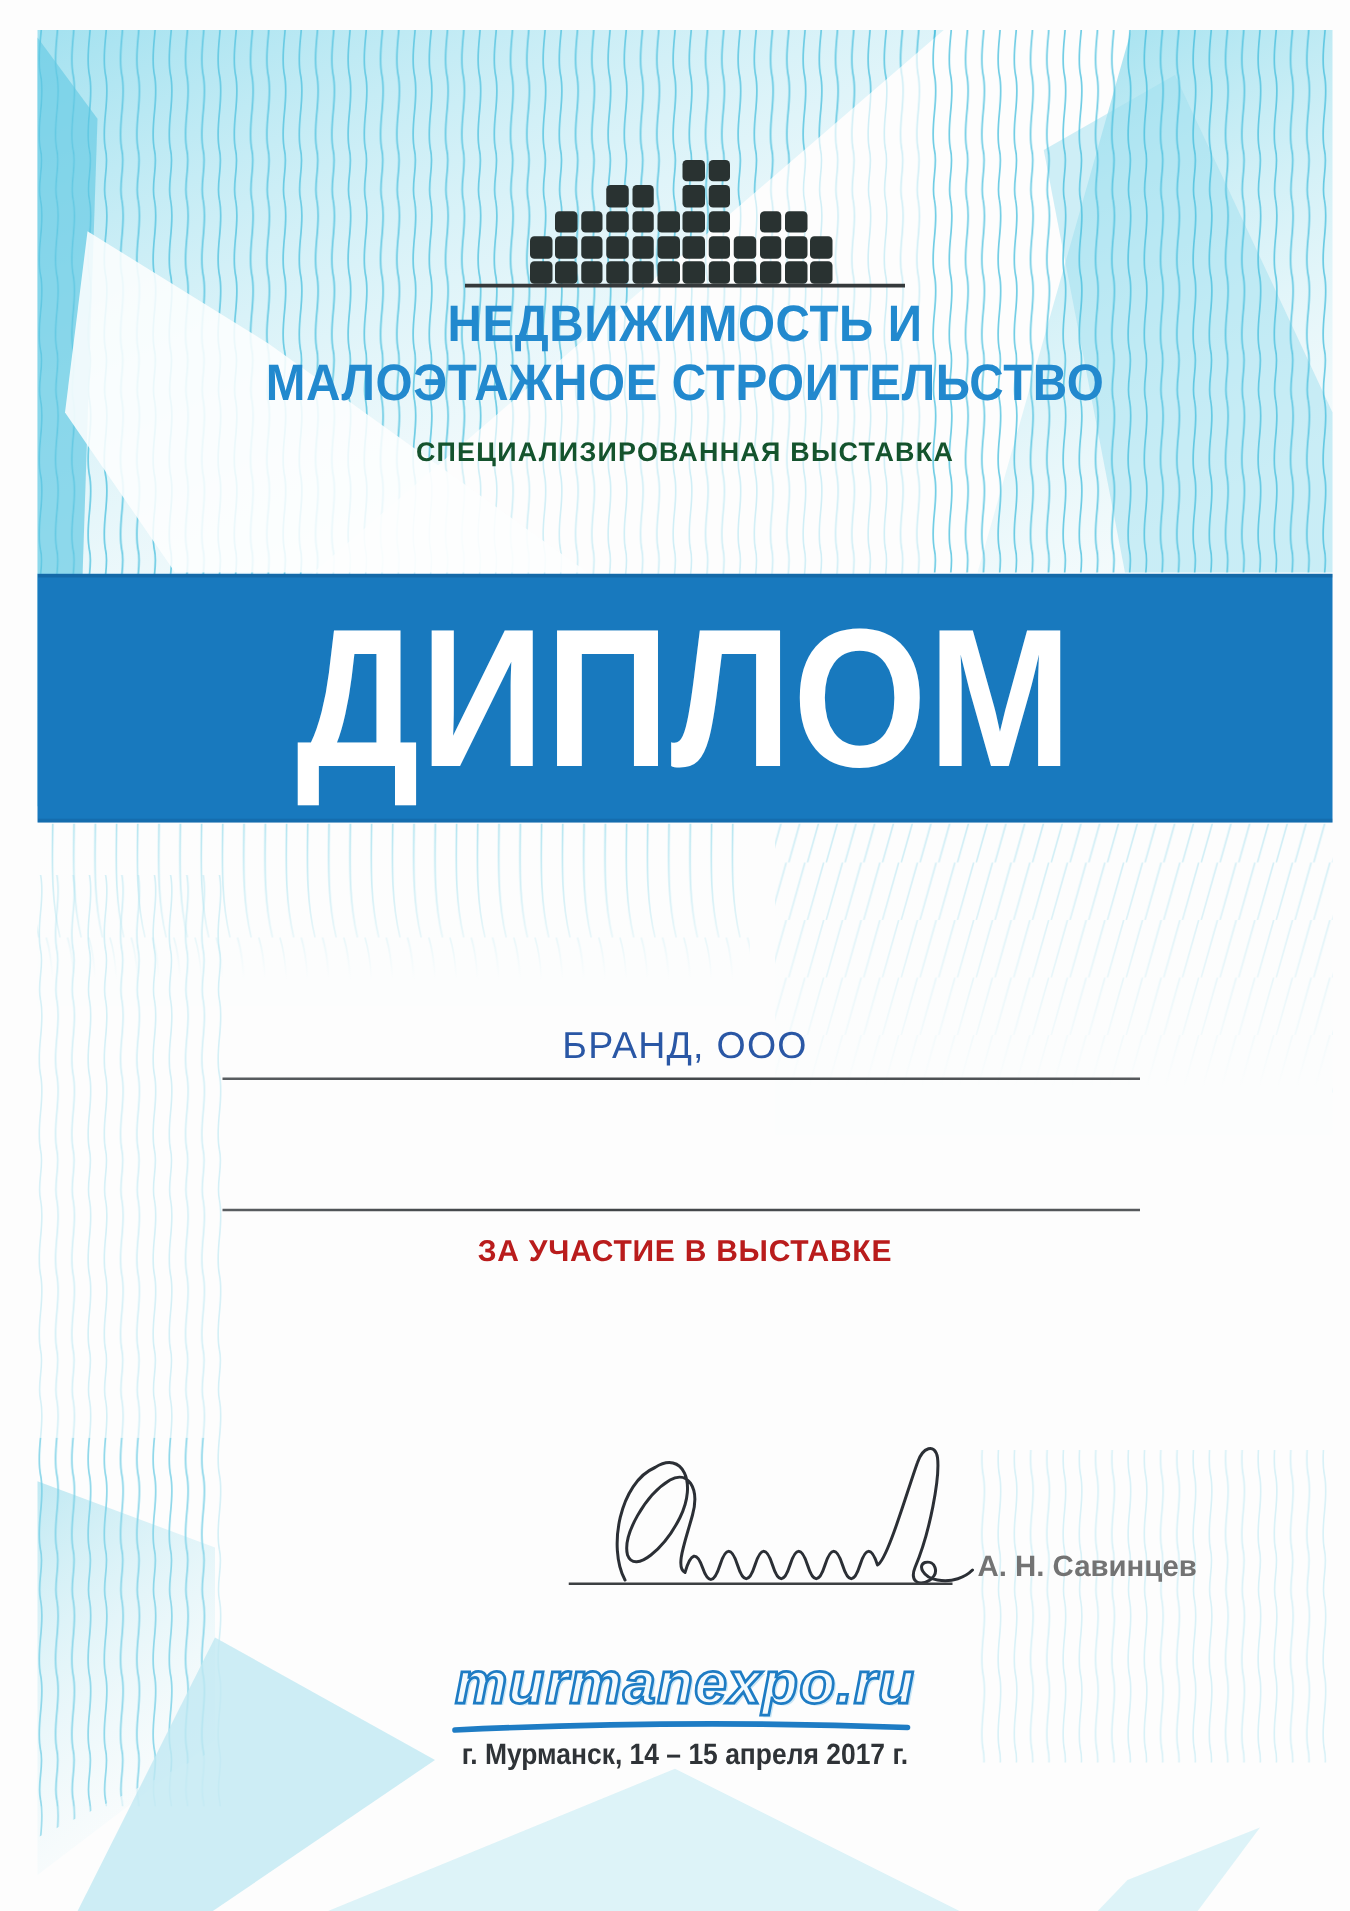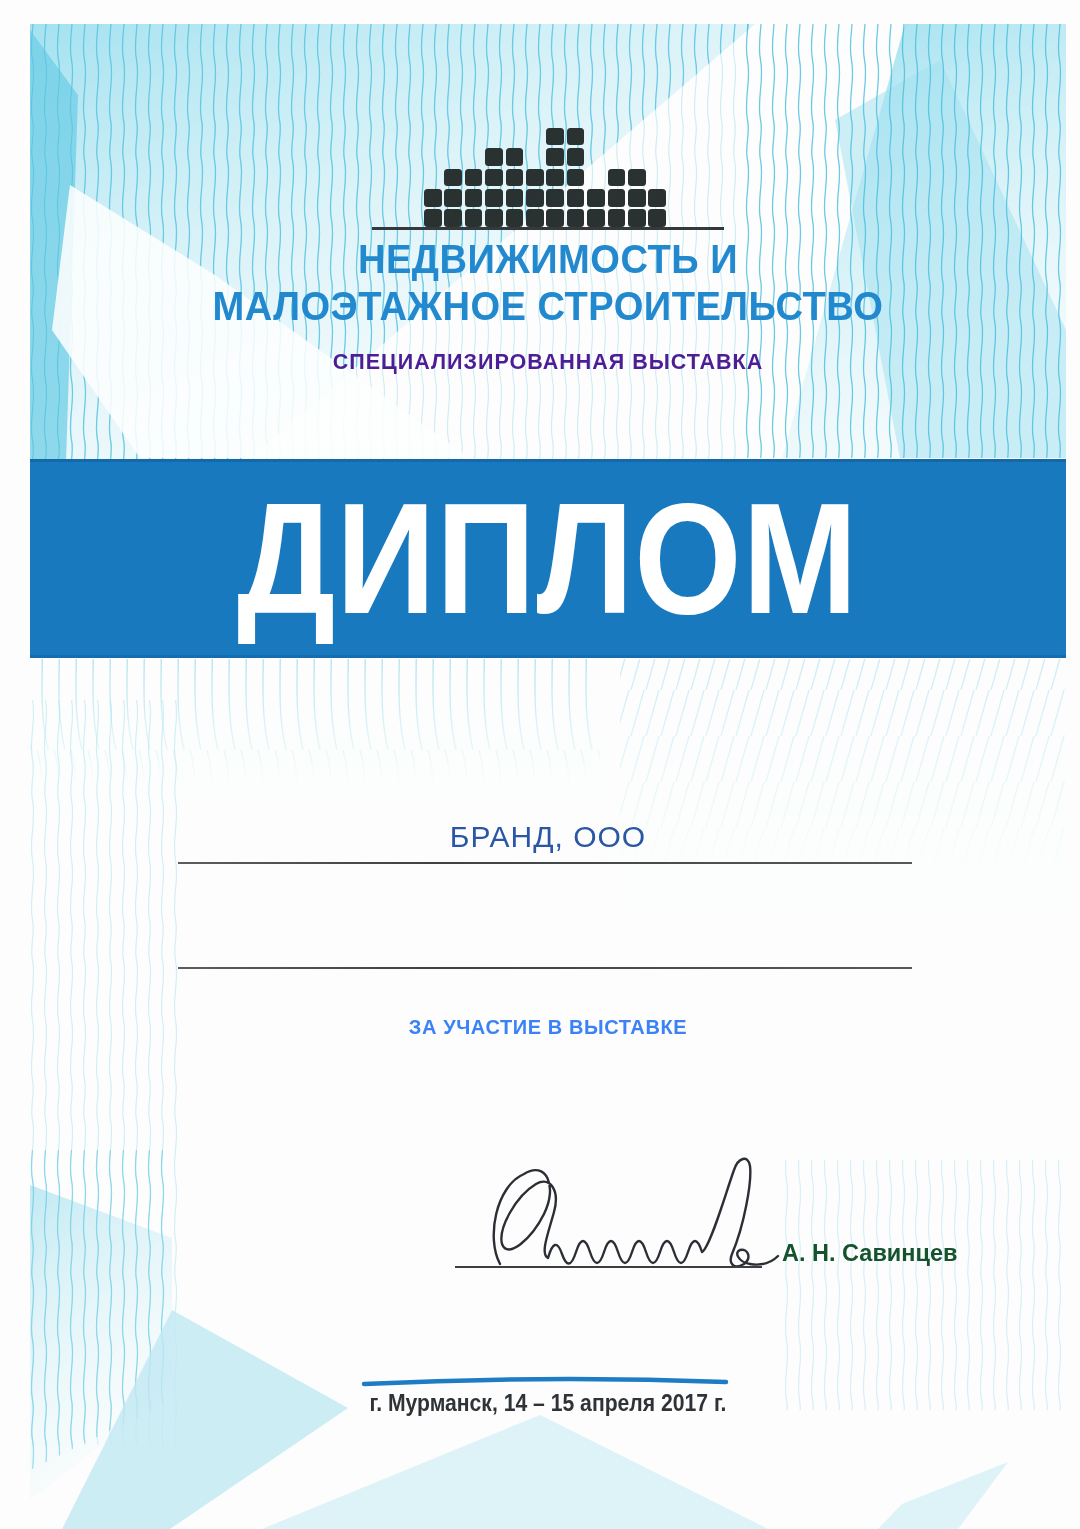--- a/index.html
+++ b/index.html
@@ -6,36 +6,36 @@
   .page{position:relative;width:1080px;height:1529px;background:#fdfdfd;overflow:hidden;
         font-family:"Liberation Sans","DejaVu Sans",sans-serif;color:var(--ink);}
   .decor{position:absolute;left:0;top:0;z-index:0;}
   .c{position:absolute;left:30px;width:1036px;text-align:center;z-index:2;white-space:nowrap;}
   
   .logo-wrap{position:absolute;left:424px;top:123px;width:244px;height:104px;z-index:2;}
   .logo-wrap .sq{position:absolute;background:var(--logo-ink);border-radius:3.5px;}
   .logo-baseline{position:absolute;left:372px;top:227px;width:352px;height:2.5px;background:#35393b;z-index:2;}
   .title1{top:236px;font-size:41px;font-weight:700;color:var(--title-blue);transform:scaleX(.93);letter-spacing:.5px;}
   .title2{top:283px;font-size:41px;font-weight:700;color:var(--title-blue);transform:scaleX(.93);letter-spacing:.5px;}
-  .subtitle{top:350px;font-size:21.5px;font-weight:700;color:#4c1d95;letter-spacing:1px;}
+  .subtitle{top:350px;font-size:21.5px;font-weight:700;color:#14532d;letter-spacing:1px;}
   
   .banner{position:absolute;left:30px;top:459px;width:1036px;height:199px;background:var(--banner-blue);z-index:1;
           display:flex;align-items:center;justify-content:center;
           box-shadow:inset 0 3px 0 rgba(12,70,120,.30), inset 0 -3px 0 rgba(12,70,120,.22);}
   .banner span{color:#fff;font-size:150px;font-weight:700;letter-spacing:1px;transform:scaleX(.92) scaleY(1.05);white-space:nowrap;}
   .lead{top:742px;font-size:24px;font-weight:700;color:#2e3237;letter-spacing:.8px;}
   .recipient{top:820px;font-size:30px;font-weight:400;color:var(--recipient-blue);letter-spacing:1px;}
   .rule{position:absolute;left:178px;width:734px;height:2px;z-index:2;
         background:linear-gradient(to right,#5a5e61,#3e4245 35%,#56595c);}
   .rule1{top:862px;} .rule2{top:967px;}
-  .reason{top:1016px;font-size:20px;font-weight:700;color:#3b82f6;letter-spacing:.6px;}
+  .reason{top:988px;font-size:24px;font-weight:700;color:#b91c1c;letter-spacing:.6px;}
   .sig-left{position:absolute;left:135px;top:1206px;z-index:2;font-size:23.5px;font-weight:700;line-height:31px;color:#2e3237;white-space:nowrap;}
   .signature{position:absolute;left:452px;top:1152px;z-index:2;}
   .sig-line{position:absolute;left:455px;top:1266px;width:307px;height:2px;background:#3c3f42;z-index:2;}
-  .signer{position:absolute;left:782px;top:1240px;z-index:2;font-size:23.5px;font-weight:600;color:#14532d;white-space:nowrap;}
+  .signer{position:absolute;left:782px;top:1240px;z-index:2;font-size:23.5px;font-weight:600;color:#737373;white-space:nowrap;}
   .site{top:1318px;font-style:italic;font-weight:700;font-size:47px;letter-spacing:1px;color:#f4fafd;
         -webkit-text-stroke:2.2px var(--site-blue);text-shadow:2px 2px 0 #cbe7f6;}
   .site-underline{position:absolute;left:360px;top:1376px;z-index:2;}
   .date{top:1390px;font-size:23.5px;font-weight:700;color:#2f3337;transform:scaleX(.9);}
 </style>
 </head>
 <body>
 
 <div class="page">
 
@@ -172,18 +172,19 @@
   <svg class="signature" width="330" height="150" viewBox="0 0 330 150">
     <path d="M48,112 C34,86 44,34 72,22 C94,8 106,34 92,62 C80,86 56,108 50,92
              C46,76 64,44 84,32 C98,24 108,38 102,60 C96,82 88,102 96,106
              Q103,82 110,102 T124,100 T138,100 T152,100 T166,100 T180,100 T194,100 T208,100 T222,100 T236,100 T250,100
              C258,96 274,40 282,18 C286,6 296,2 298,14 C300,30 292,74 280,102
              C276,112 282,118 292,112 C300,106 296,96 288,98 C282,100 286,110 298,112 C310,114 320,110 326,104" fill="none" stroke="#20242a" stroke-width="2.4" stroke-linecap="round" stroke-linejoin="round" opacity="0.95"></path>
   </svg>
   <div class="sig-line"></div>
   <div class="signer">А. Н. Савинцев</div>
 
+  <div class="c site">murmanexpo.ru</div>
   <svg class="site-underline" width="370" height="12" viewBox="0 0 370 12">
     <path d="M4,8 C130,2 260,2 366,6" fill="none" stroke="#1e7cc4" stroke-width="4.5" stroke-linecap="round"></path>
   </svg>
   <div class="c date">г. Мурманск, 14 – 15 апреля 2017 г.</div>
 
 </div>
 
 </body></html>

